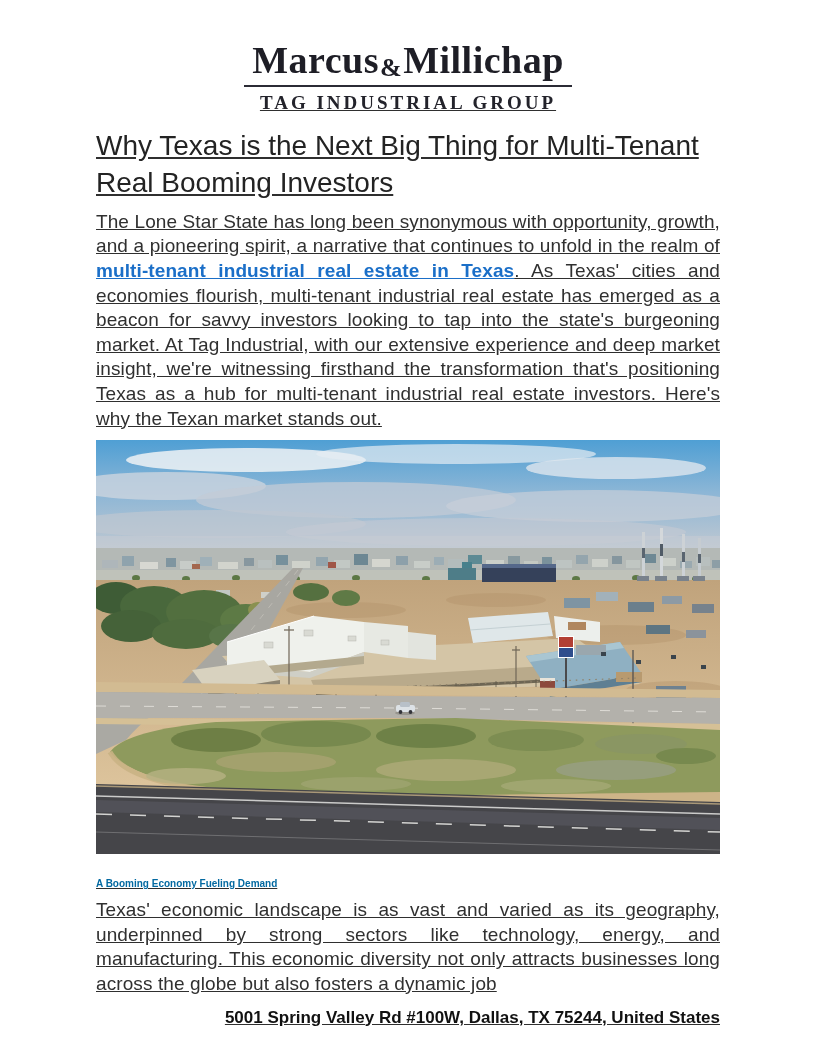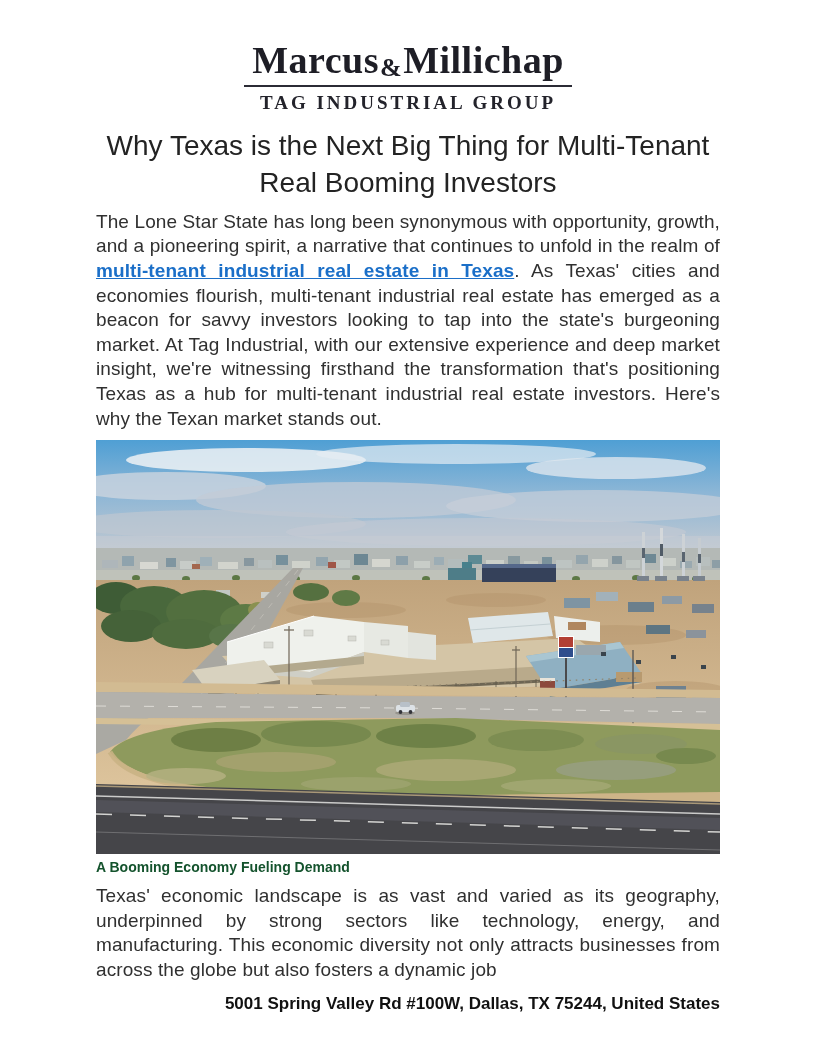--- a/index.html
+++ b/index.html
@@ -6,20 +6,21 @@
   .page{
     position:relative;
     width:816px;height:1056px;
     margin:0 auto;
     box-sizing:border-box;
     padding:40px 96px 0 96px;
     background:#ffffff;
     font-family:"Liberation Sans",sans-serif;
     color:#2f2f2f;
     overflow:hidden;
+    text-decoration:underline;
   }
   
   .logo-block{text-align:center;}
   .logo-wordmark{
     font-family:"Liberation Serif",serif;
     font-size:38px;font-weight:600;color:#1e1e26;
     letter-spacing:0.5px;line-height:1.1;
     display:inline-block;
   }
   .logo-wordmark .amp{
@@ -33,43 +34,43 @@
   .logo-sub{
     font-family:"Liberation Serif",serif;
     font-size:19px;font-weight:700;color:#23232b;
     letter-spacing:3px;
     text-align:center;
   }
   
   h1.title{
     margin:13px 0 0 0;
     font-size:28px;font-weight:400;color:#232323;
-    text-align:center;line-height:37px;
+    text-align:left;line-height:37px;
   }
   h1.title span{display:block;white-space:nowrap;}
   
   p.body-text{
     margin:9px 0 0 0;
     font-size:19px;line-height:24.6px;
     text-align:justify;color:#303030;
     letter-spacing:0.1px;
   }
   a.inline-link{
     color:#1b6fc8;font-weight:700;text-decoration:underline;cursor:pointer;
   }
   
   figure.photo{
     margin:9px 0 0 0;width:624px;height:414px;
     overflow:hidden;background:#c9ccd0;
   }
   figure.photo svg{display:block;}
   
   h2.section-heading{
-    margin:5px 0 0 0;
-    font-size:14px;font-weight:700;color:#14532d;
+    margin:24px 0 0 0;
+    font-size:10px;font-weight:700;color:#0369a1;
   }
   
   .page-footer{
     margin-top:6px;text-align:center;
     font-weight:700;color:#111111;
   }
   .footer-address{font-size:17px;line-height:30px;white-space:nowrap;text-align:right;}
   .footer-phone{font-size:19.5px;line-height:29px;}
 </style>
 </head>
@@ -350,19 +351,19 @@
         <line x1="0" y1="346" x2="624" y2="364" stroke="#c2ad84" stroke-width="1.5" opacity="0.8"></line>
         <line x1="0" y1="356" x2="624" y2="374" stroke="#dadad8" stroke-width="1.5" opacity="0.9"></line>
         <line x1="0" y1="374" x2="624" y2="392" stroke="#d3d3d1" stroke-width="1.5" stroke-dasharray="16,18"></line>
         <line x1="0" y1="392" x2="624" y2="410" stroke="#8a8a8c" stroke-width="1" opacity="0.6"></line>
       </g>
     </svg>
   </figure>
 
   <h2 class="section-heading">A Booming Economy Fueling Demand</h2>
 
-  <p class="body-text">Texas' economic landscape is as vast and varied as its geography, underpinned by strong sectors like technology, energy, and manufacturing. This economic diversity not only attracts businesses from across the globe but also fosters a dynamic job</p>
+  <p class="body-text">Texas' economic landscape is as vast and varied as its geography, underpinned by strong sectors like technology, energy, and manufacturing. This economic diversity not only attracts businesses long across the globe but also fosters a dynamic job</p>
 
   <footer class="page-footer">
     <div class="footer-address">5001 Spring Valley Rd #100W, Dallas, TX 75244, United States</div>
   </footer>
 
 </div>
 
 </body></html>

